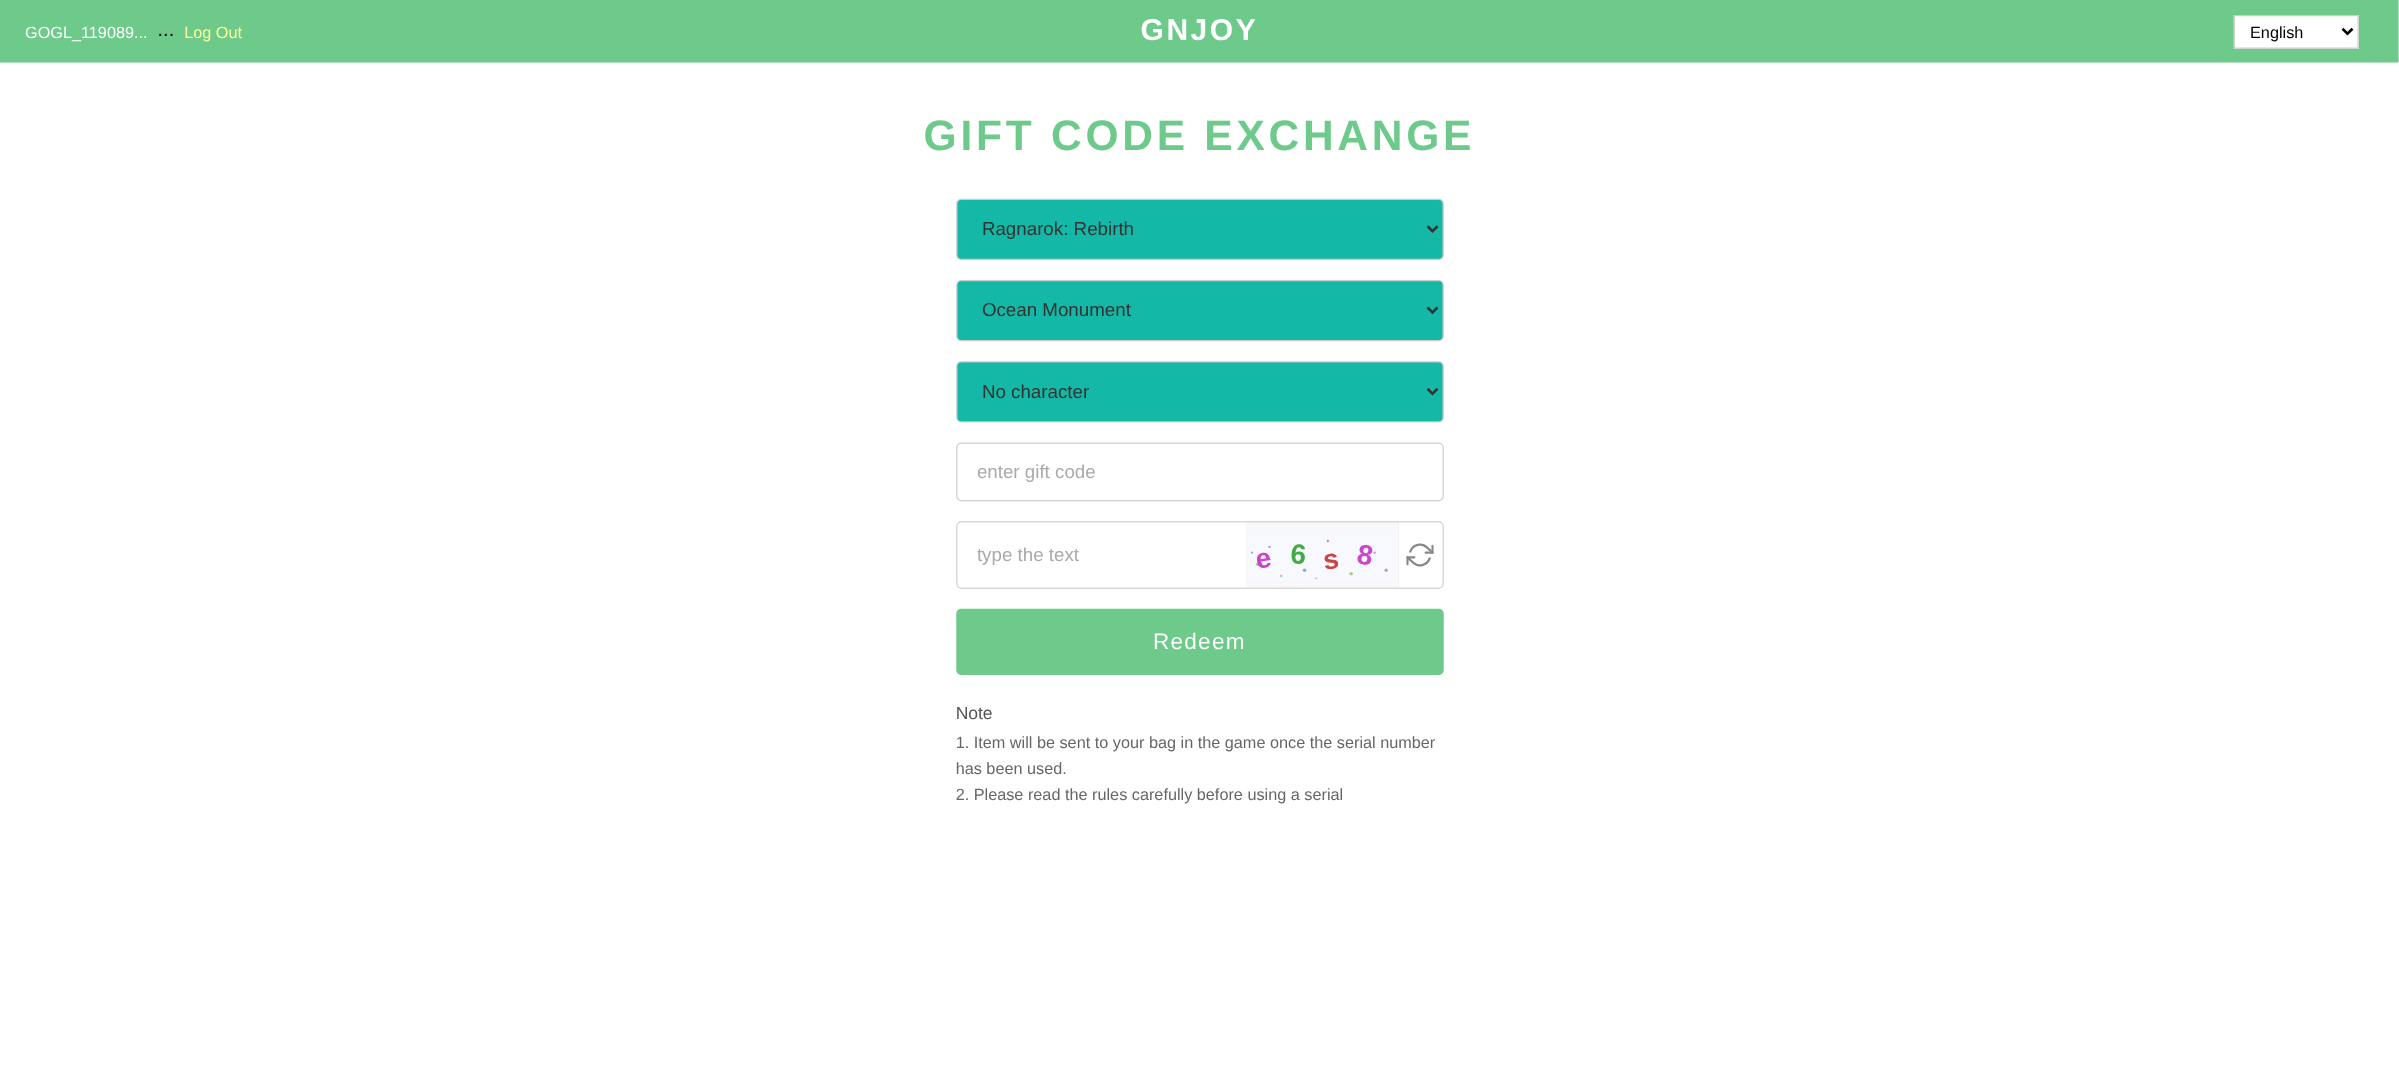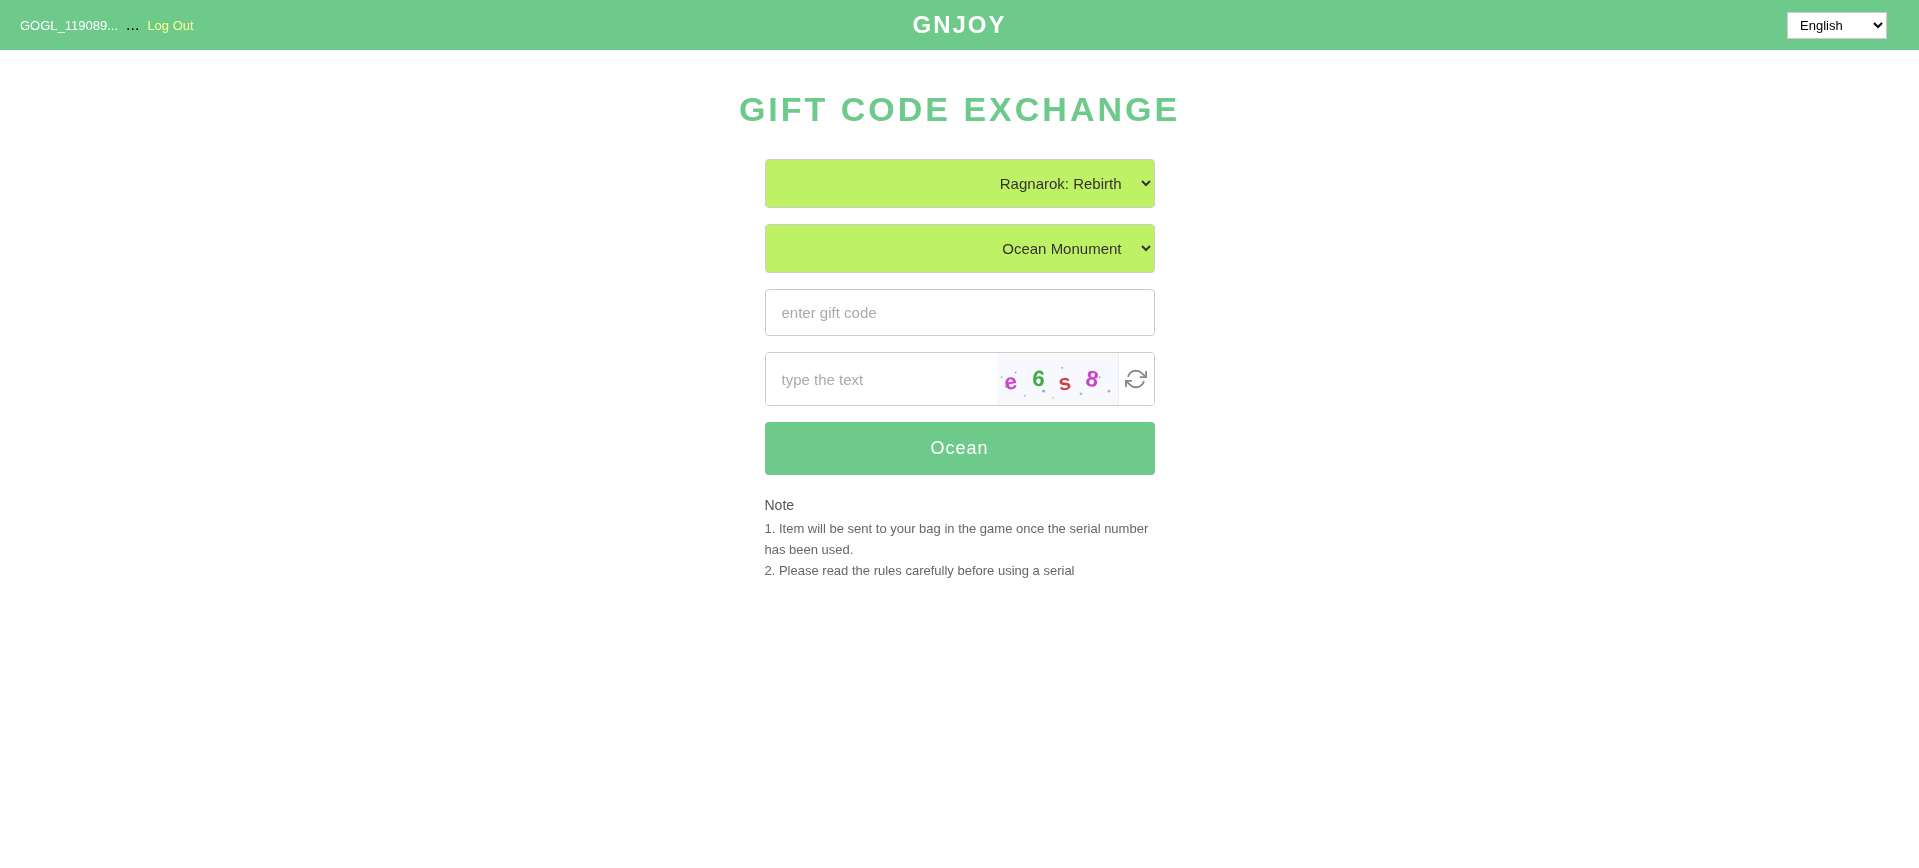--- a/index.html
+++ b/index.html
@@ -99,24 +99,23 @@
     }
 
     .form-select {
       width: 100%;
       padding: 14px 16px;
       border: 1px solid #ccc;
       border-radius: 4px;
       font-size: 15px;
       color: #333;
       appearance: auto;
-      background: #bef264;
+      background: #14b8a6;
       cursor: pointer;
       outline: none;
-      text-align: right;
     }
 
     .form-input {
       width: 100%;
       padding: 14px 16px;
       border: 1px solid #ccc;
       border-radius: 4px;
       font-size: 15px;
       color: #999;
       outline: none;
@@ -247,20 +246,25 @@
     </div>
 
     <div class="dropdown-wrapper">
       <select class="form-select">
         <option>Ocean Monument</option>
         <option>Prontera</option>
         <option>Morroc</option>
       </select>
     </div>
 
+    <div class="dropdown-wrapper">
+      <select class="form-select">
+        <option>No character</option>
+      </select>
+    </div>
 
     <input class="form-input" type="text" placeholder="enter gift code" style="">
 
     <div id="captcha-row">
       <input id="captcha-input" type="text" placeholder="type the text" style="">
       <div id="captcha-image">
         <svg width="130" height="44" viewBox="0 0 130 44">
 
           <rect width="130" height="44" fill="#f8f8ff"></rect>
 
@@ -283,21 +287,21 @@
       </div>
       <div id="captcha-refresh" title="Refresh captcha">
         <svg width="22" height="22" viewBox="0 0 24 24" fill="none" stroke="#888" stroke-width="2" stroke-linecap="round" stroke-linejoin="round">
           <polyline points="23 4 23 10 17 10"></polyline>
           <polyline points="1 20 1 14 7 14"></polyline>
           <path d="M3.51 9a9 9 0 0 1 14.85-3.36L23 10M1 14l4.64 4.36A9 9 0 0 0 20.49 15"></path>
         </svg>
       </div>
     </div>
 
-    <button id="redeem-button">Ocean</button>
+    <button id="redeem-button">Redeem</button>
 
   </div>
 
   <div id="note-section">
     <p id="note-title">Note</p>
     <p id="note-text">
       <span>1. Item will be sent to your bag in the game once the serial number has been used.</span><br>
       <span>2. Please read the rules carefully before using a serial</span>
     </p>
   </div>

